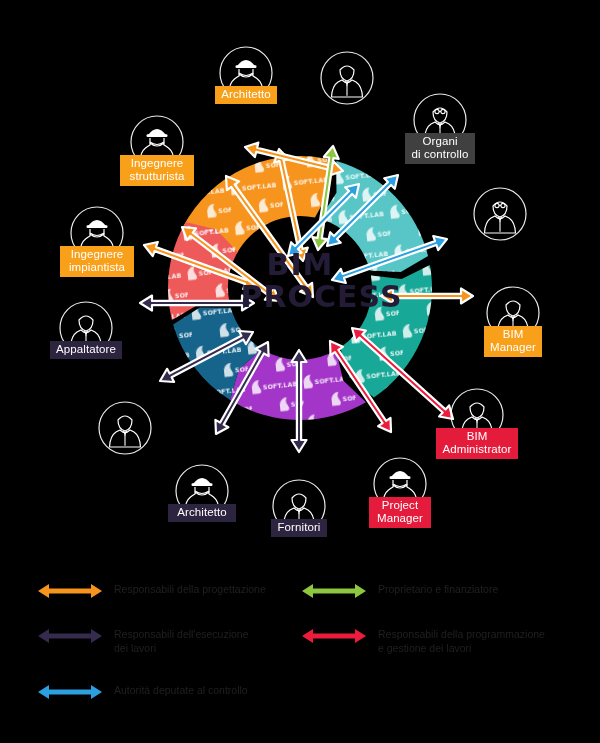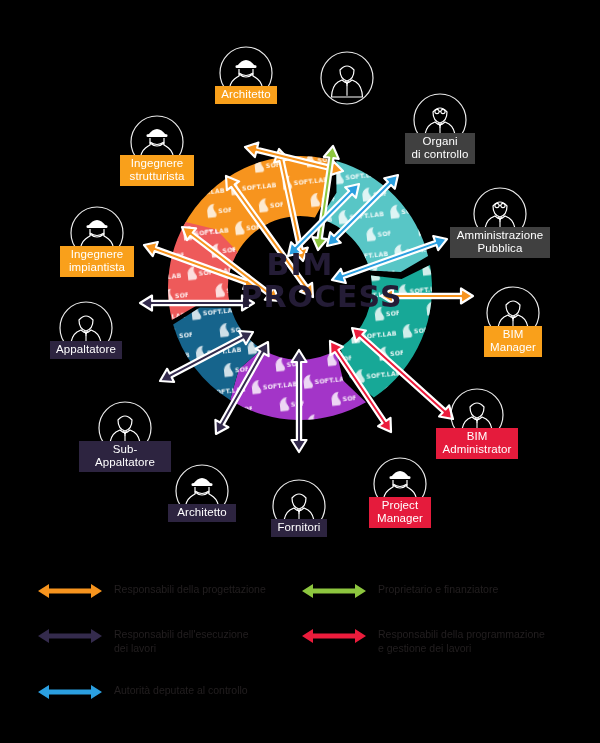--- a/index.html
+++ b/index.html
@@ -260,22 +260,20 @@
         <div class="avatar"><svg viewBox="0 0 58 58" width="58" height="58">
     <circle cx="29" cy="29" r="26" fill="none" stroke="#ffffff" stroke-width="1.2" opacity="0.92"></circle>
     <path d="M22 21 q7 -8 14 0 q0 9 -7 11 q-7 -2 -7 -11 z" fill="none" stroke="#ffffff" stroke-width="1.2"></path>
          <circle cx="26" cy="20.5" r="2.1" fill="none" stroke="#ffffff" stroke-width="1.1"></circle>
                       <circle cx="32" cy="20.5" r="2.1" fill="none" stroke="#ffffff" stroke-width="1.1"></circle>
                       <path d="M28.1 20.5 h1.8" stroke="#ffffff" stroke-width="1.1"></path>
          <path d="M24 31 q5 5 10 0 q2 1 4 2 q6 4 6.5 15 h-31 q.5-11 6.5-15 q2-1 4-2 z" fill="none" stroke="#ffffff" stroke-width="1.2"></path>
          <path d="M27.6 31.8 l1.4 4 l1.4 -4" fill="none" stroke="#ffffff" stroke-width="1.1"></path>
          <path d="M29 35.8 v11" stroke="#ffffff" stroke-width="1.1"></path>
   </svg></div>
-        <div class="badge blue" style="min-width: 88px;">Amministrazione
-Pubblica</div>
       </div>
       <div class="actor" style="left: 478px; top: 284px; width: 70px;">
         <div class="avatar"><svg viewBox="0 0 58 58" width="58" height="58">
     <circle cx="29" cy="29" r="26" fill="none" stroke="#ffffff" stroke-width="1.2" opacity="0.92"></circle>
     <path d="M22 21 q7 -8 14 0 q0 9 -7 11 q-7 -2 -7 -11 z" fill="none" stroke="#ffffff" stroke-width="1.2"></path>
 
          <path d="M24 31 q5 5 10 0 q2 1 4 2 q6 4 6.5 15 h-31 q.5-11 6.5-15 q2-1 4-2 z" fill="none" stroke="#ffffff" stroke-width="1.2"></path>
          <path d="M27.6 31.8 l1.4 4 l1.4 -4" fill="none" stroke="#ffffff" stroke-width="1.1"></path>
          <path d="M29 35.8 v11" stroke="#ffffff" stroke-width="1.1"></path>
   </svg></div>
@@ -328,21 +326,20 @@
       </div>
       <div class="actor" style="left: 90px; top: 399px; width: 70px;">
         <div class="avatar"><svg viewBox="0 0 58 58" width="58" height="58">
     <circle cx="29" cy="29" r="26" fill="none" stroke="#ffffff" stroke-width="1.2" opacity="0.92"></circle>
     <path d="M22 21 q7 -8 14 0 q0 9 -7 11 q-7 -2 -7 -11 z" fill="none" stroke="#ffffff" stroke-width="1.2"></path>
 
          <path d="M24 31 q5 5 10 0 q2 1 4 2 q6 4 6.5 15 h-31 q.5-11 6.5-15 q2-1 4-2 z" fill="none" stroke="#ffffff" stroke-width="1.2"></path>
          <path d="M27.6 31.8 l1.4 4 l1.4 -4" fill="none" stroke="#ffffff" stroke-width="1.1"></path>
          <path d="M29 35.8 v11" stroke="#ffffff" stroke-width="1.1"></path>
   </svg></div>
-        <div class="badge dark" style="min-width: 80px;">Sub-Appaltatore</div>
       </div>
       <div class="actor" style="left: 51px; top: 299px; width: 70px;">
         <div class="avatar"><svg viewBox="0 0 58 58" width="58" height="58">
     <circle cx="29" cy="29" r="26" fill="none" stroke="#ffffff" stroke-width="1.2" opacity="0.92"></circle>
     <path d="M22 21 q7 -8 14 0 q0 9 -7 11 q-7 -2 -7 -11 z" fill="none" stroke="#ffffff" stroke-width="1.2"></path>
 
          <path d="M24 31 q5 5 10 0 q2 1 4 2 q6 4 6.5 15 h-31 q.5-11 6.5-15 q2-1 4-2 z" fill="none" stroke="#ffffff" stroke-width="1.2"></path>
          <path d="M27.6 31.8 l1.4 4 l1.4 -4" fill="none" stroke="#ffffff" stroke-width="1.1"></path>
          <path d="M29 35.8 v11" stroke="#ffffff" stroke-width="1.1"></path>
   </svg></div>

